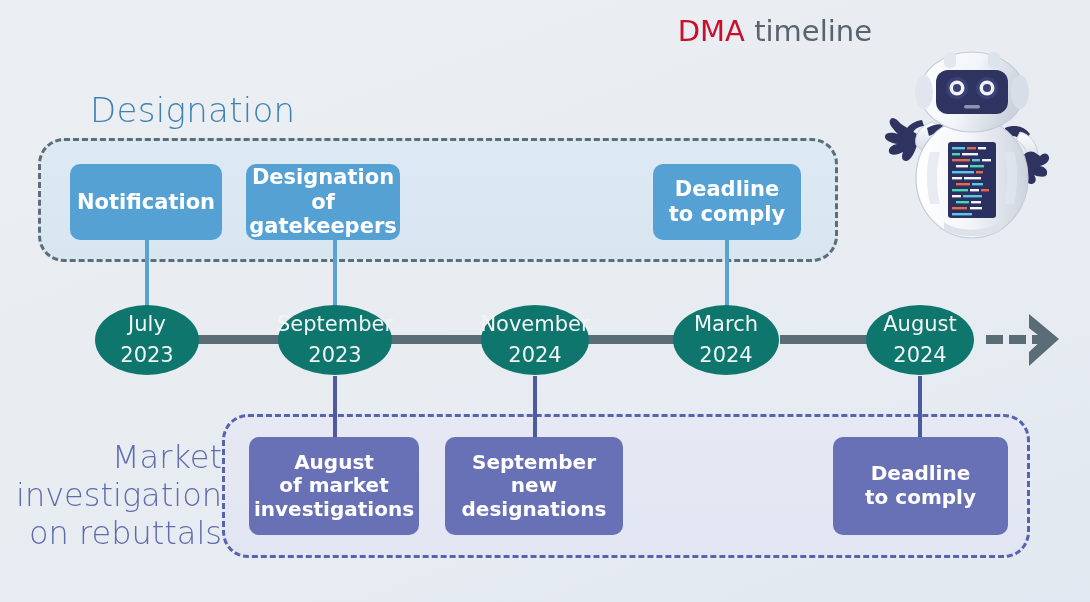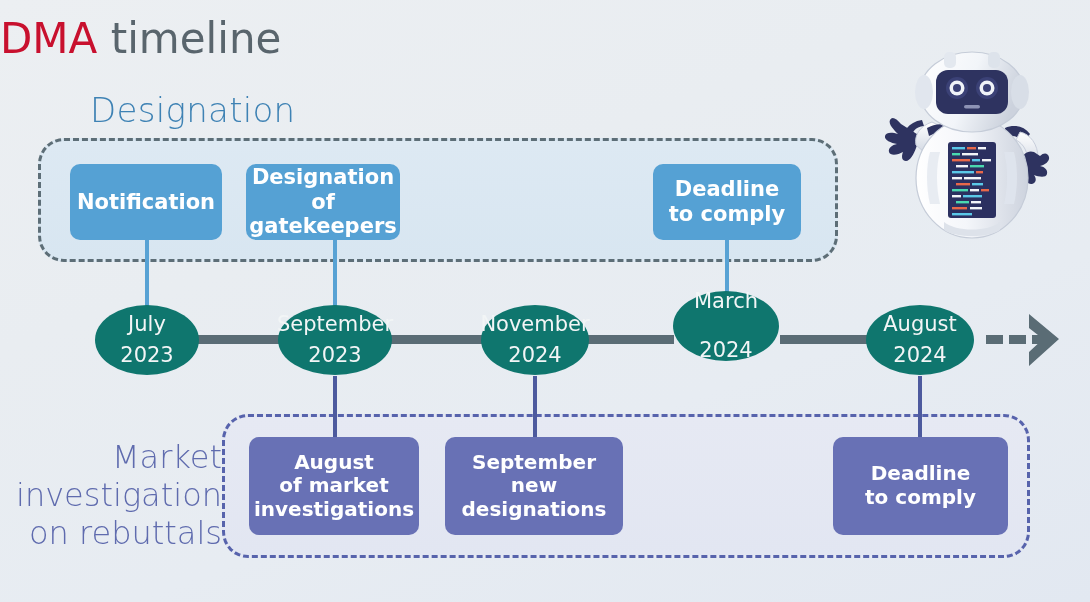--- a/index.html
+++ b/index.html
@@ -18,22 +18,22 @@
     width: 1090px;
     height: 602px;
     overflow: hidden;
   }
 
   
   .title {
     position: absolute;
     left: 0; top: 14px;
     width: 872px;
-    text-align: left;
-    font-size: 42px;
+    text-align: right;
+    font-size: 29px;
     font-weight: 400;
     letter-spacing: 0px;
     white-space: nowrap;
   }
   .title .dma   { color: #c8102e; }
   .title .word  { color: #59656d; }
 
   
   .heading-designation {
     position: absolute;
@@ -197,21 +197,21 @@
   <div class="node" style="left:278px; top:305px; width:114px; height:70px;">
     <span>September</span>
     <span>2023</span>
   </div>
 
   <div class="node" style="left:481px; top:305px; width:108px; height:70px;">
     <span>November</span>
     <span>2024</span>
   </div>
 
-  <div class="node" style="left:673px; top:291px; width:106px; height:70px;justify-content:space-between;">
+  <div class="node" style="left:673px; top:305px; width:106px; height:70px;">
     <span>March</span>
     <span>2024</span>
   </div>
 
   <div class="node" style="left:866px; top:305px; width:108px; height:70px;">
     <span>August</span>
     <span>2024</span>
   </div>
 
   <div class="arrow-dash" style="left:986px;"></div>

